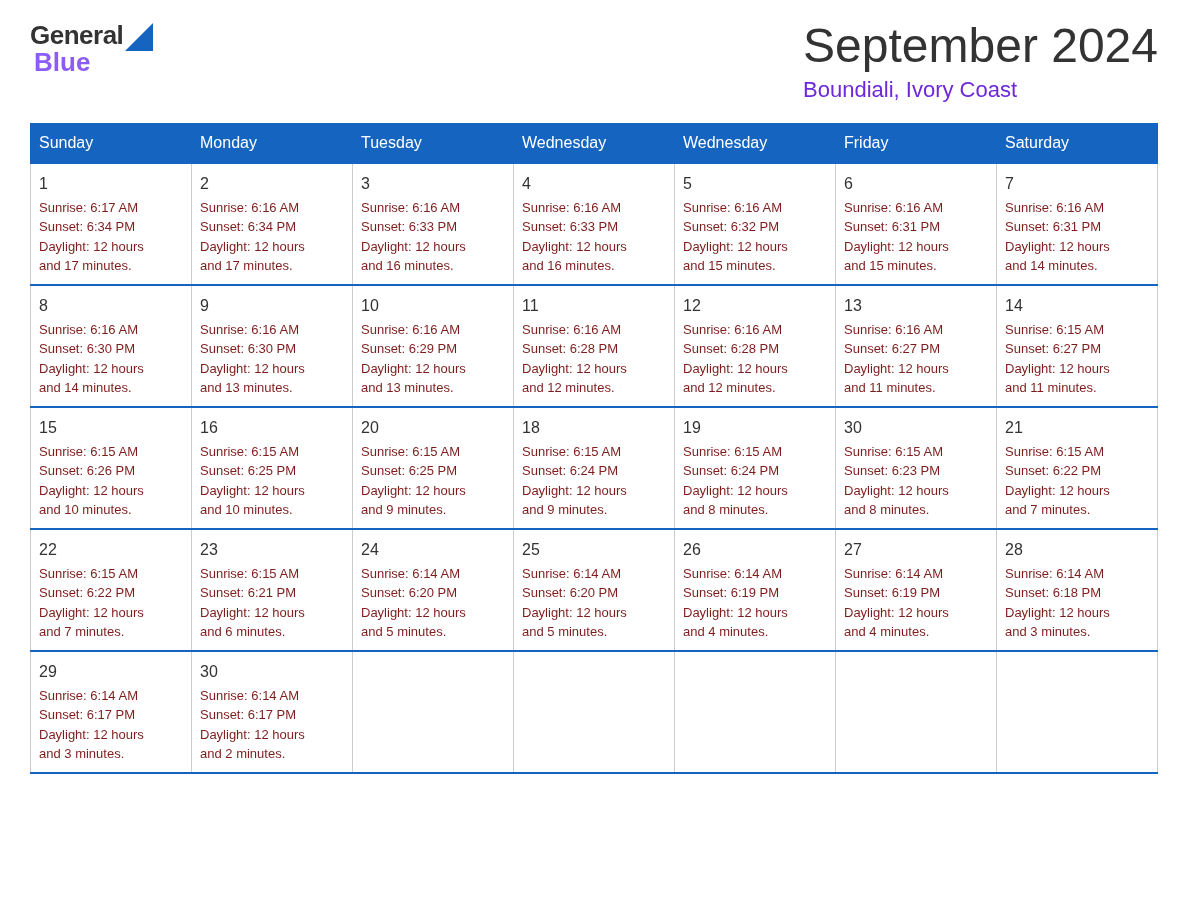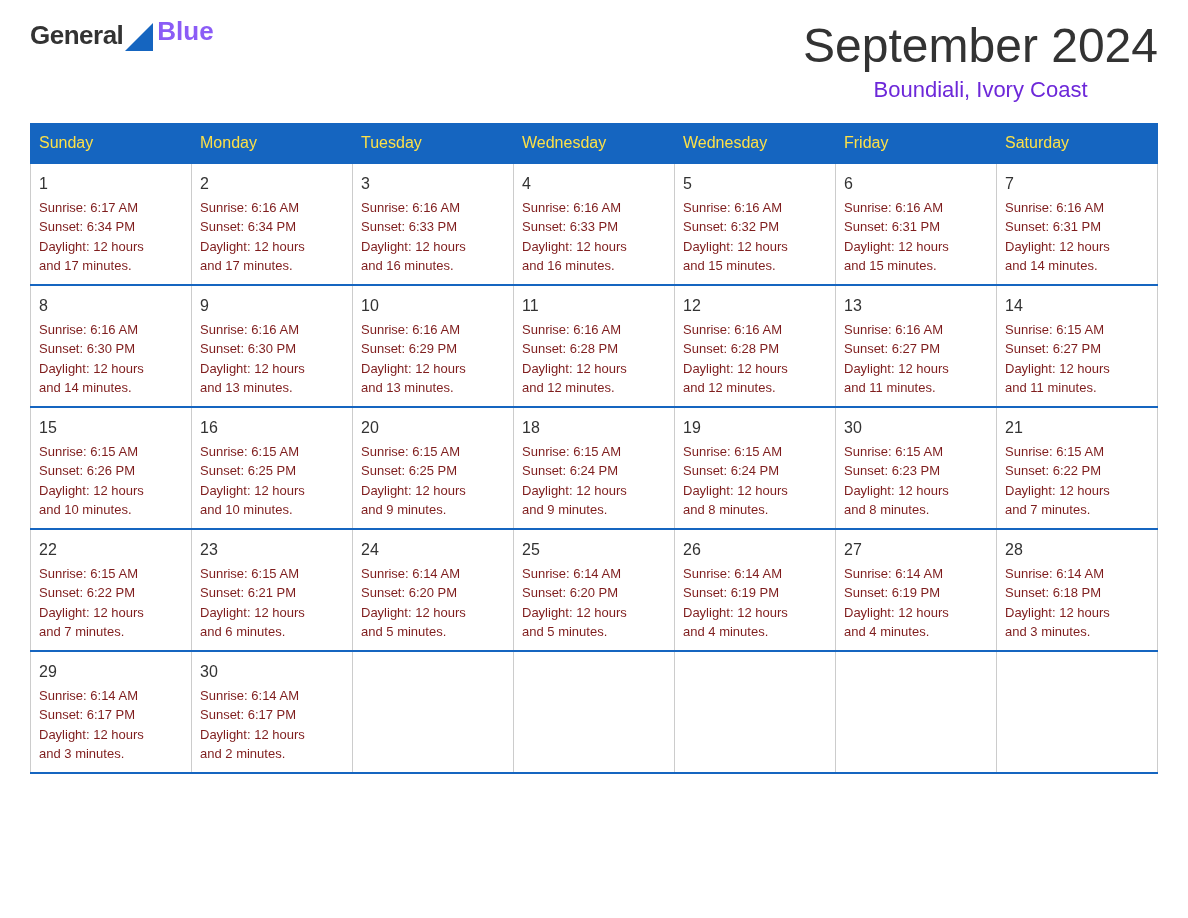--- a/index.html
+++ b/index.html
@@ -12,49 +12,49 @@
       min-height: 918px;
     }
     .header {
       display: flex;
       justify-content: space-between;
       align-items: flex-start;
       margin-bottom: 20px;
     }
     .logo-wrapper {
       display: flex;
-      flex-direction: row;
+      flex-direction: column;
       align-items: flex-start;
     }
     .logo-line1 {
       display: flex;
       align-items: center;
     }
     .title-section {
-      text-align: center;
+      text-align: left;
     }
     .main-title {
       font-size: 48px;
       font-weight: normal;
       color: #333;
       line-height: 1.1;
     }
     .subtitle {
       font-size: 22px;
       color: #6d28d9;
       margin-top: 4px;
     }
     .calendar {
       width: 100%;
       border-collapse: collapse;
       border: 1px solid #aaa;
     }
     .calendar th {
       background-color: #1565c0;
-      color: #fde047;
+      color: #ffffff;
       padding: 10px 8px;
       text-align: left;
       font-size: 16px;
       font-weight: normal;
       border: 1px solid #1565c0;
     }
     .calendar td {
       vertical-align: top;
       padding: 8px;
       border: 1px solid #ccc;

